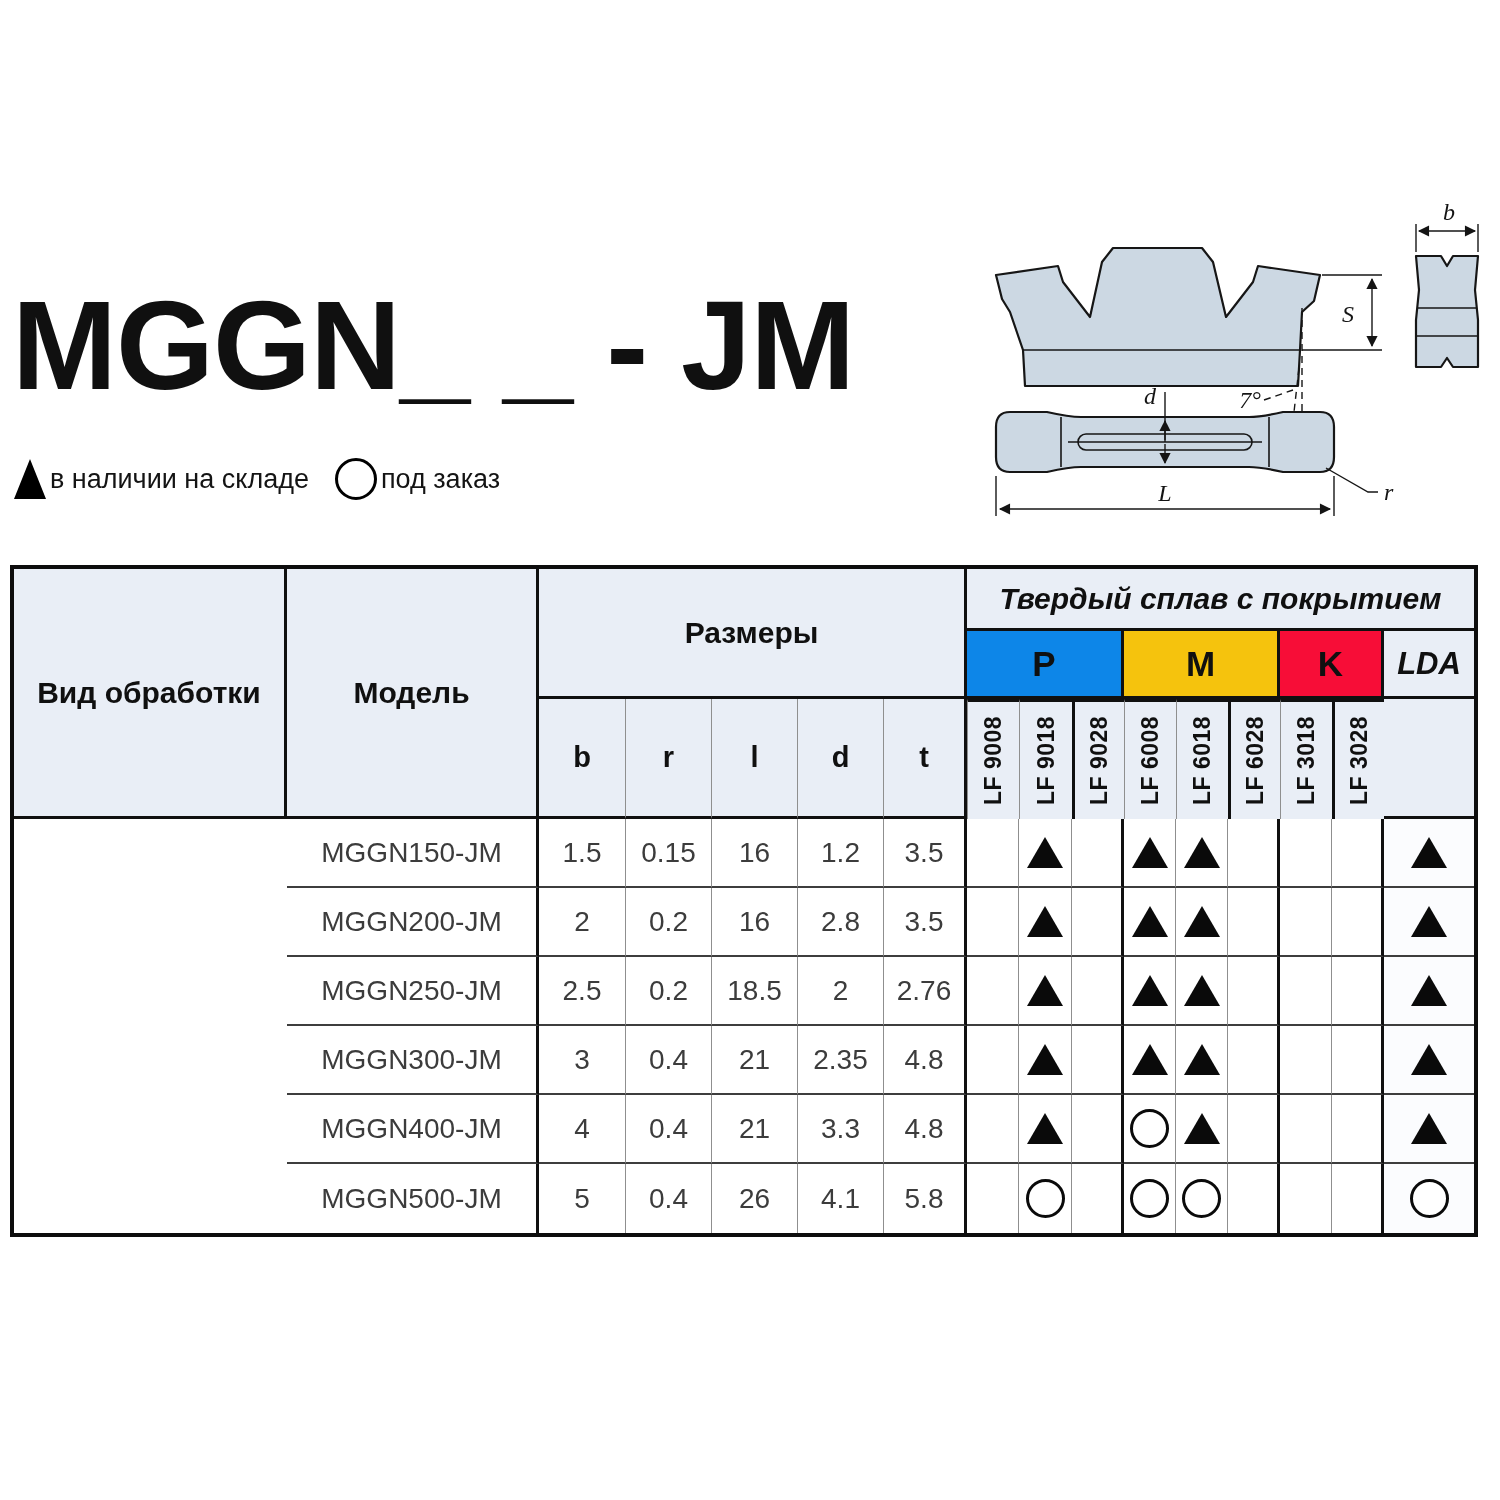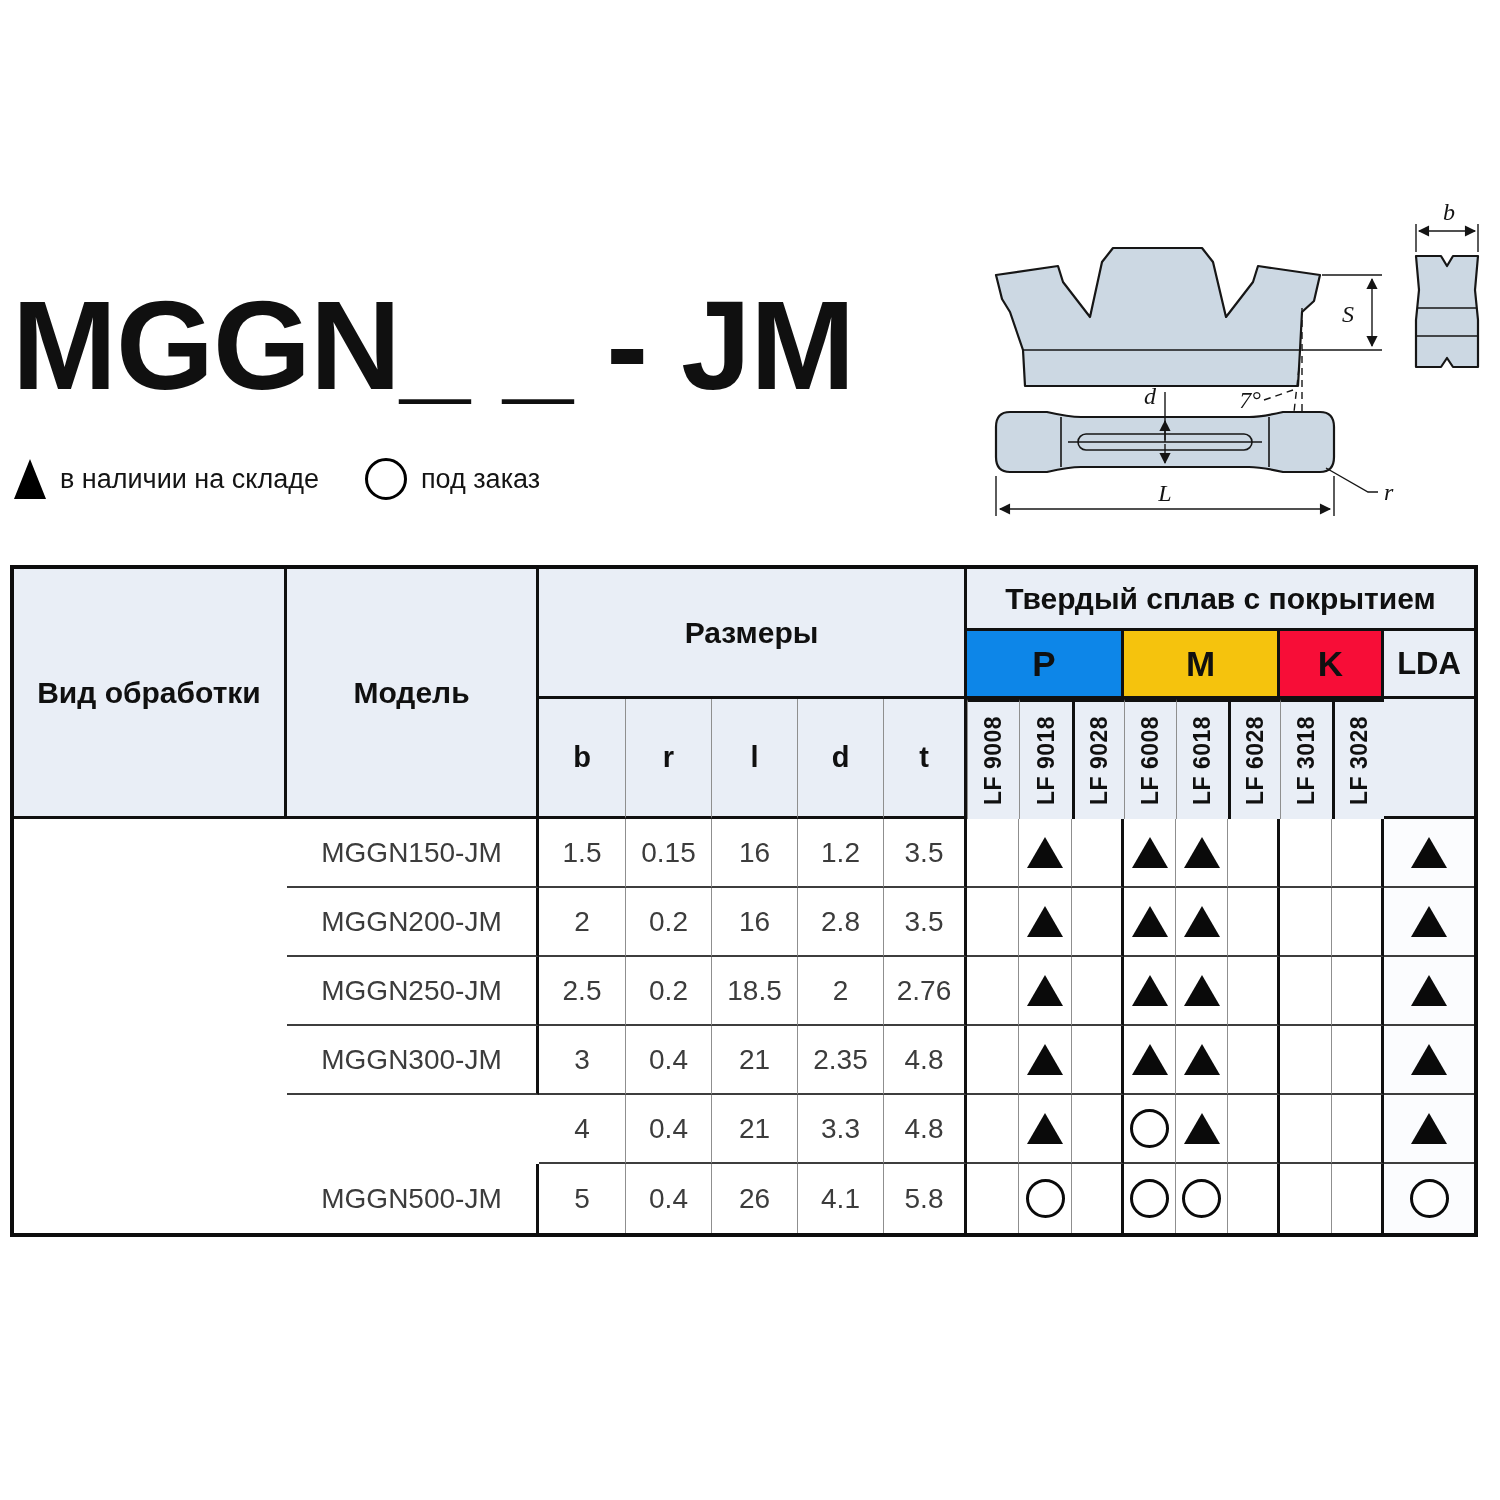--- a/index.html
+++ b/index.html
@@ -2,21 +2,21 @@
 <html style="--p: #0d86e8; --m: #f5c30d; --k: #f70d37; --header_bg: #e9eef6; --insert_fill: #ccd8e3;"><head>
 <meta charset="utf-8">
 <style>
   html,body{margin:0;padding:0;background:#fff;}
   .page{position:relative;width:1500px;height:1500px;background:#fff;overflow:hidden;
         font-family:"Liberation Sans",sans-serif;color:#101010;}
 
   
   .title{position:absolute;left:12px;top:283px;font-size:126px;font-weight:bold;
          line-height:1;letter-spacing:-1px;white-space:nowrap;}
-  .legend{position:absolute;left:14px;top:458px;display:flex;align-items:center;gap:14px;
+  .legend{position:absolute;left:14px;top:458px;display:flex;align-items:center;gap:4px;
           font-size:27px;color:#141414;}
   .legend .gap{width:18px;}
   .tri-legend{width:0;height:0;border-left:16px solid transparent;border-right:16px solid transparent;
               border-bottom:40px solid #000;}
   .circ-legend{width:36px;height:36px;border:3px solid #000;border-radius:50%;background:#fff;}
 
   
   .drawing{position:absolute;left:950px;top:200px;width:545px;height:330px;}
   .part{fill:var(--insert_fill,#ccd8e3);stroke:#161616;stroke-width:2.2;stroke-linejoin:round;}
   .inner{fill:none;stroke:#161616;stroke-width:1.6;}
@@ -27,21 +27,21 @@
   
   .tbl{position:absolute;left:10px;top:565px;display:grid;
        grid-template-columns:273px 252px 87px 86px 86px 86px 83px 52px 53px 52px 52px 52px 52px 52px 52px 90px;
        grid-template-rows:62px 68px 120px 69px 69px 69px 69px 69px 69px;
        border:4px solid #0d0d0d;background:#fff;}
   .c{position:relative;display:flex;align-items:center;justify-content:center;background:#fff;
      border-right:1.5px solid #8f8f8f;border-bottom:2px solid #3d3d3d;
      font-size:28px;color:#3c3c3c;overflow:hidden;}
   .hd{background:var(--header_bg,#e9eef6);font-weight:bold;color:#101010;font-size:30px;}
   .sv{border-right:3px solid #101010;}
-  .lr{border-right:none;}
+  .lr{border-right:none;font-style:italic;}
   .hb{border-bottom:3px solid #101010;}
   .lb{border-bottom:none;}
   .grp{font-size:35px;}
   .dimh{font-size:29px;}
   .vert{writing-mode:vertical-rl;transform:rotate(180deg);font-size:23px;letter-spacing:.5px;}
   .proc{font-weight:bold;color:#1c1c1c;white-space:pre-line;text-align:center;line-height:1.25;}
   .ldab{background:#fbfcfe;}
   .tri-mark{width:0;height:0;border-left:18px solid transparent;border-right:18px solid transparent;
             border-bottom:31px solid #0a0a0a;}
   .circ-mark{width:33px;height:33px;border:3px solid #0a0a0a;border-radius:50%;background:#fff;}
@@ -233,20 +233,21 @@
     <div class="c" style="grid-area:7/12">
         <div class="tri-mark"></div>
       </div>
     <div class="c sv" style="grid-area:7/13"></div>
     <div class="c" style="grid-area:7/14"></div>
     <div class="c sv" style="grid-area:7/15"></div>
     <div class="c lr ldab" style="grid-area:7/16">
         <div class="tri-mark"></div>
       </div>
 
+    <div class="c sv" style="grid-area:8/2">MGGN400-JM</div>
     <div class="c" style="grid-area:8/3">4</div>
     <div class="c" style="grid-area:8/4">0.4</div>
     <div class="c" style="grid-area:8/5">21</div>
     <div class="c" style="grid-area:8/6">3.3</div>
     <div class="c sv" style="grid-area:8/7">4.8</div>
     <div class="c" style="grid-area:8/8"></div>
     <div class="c" style="grid-area:8/9">
         <div class="tri-mark"></div>
       </div>
     <div class="c sv" style="grid-area:8/10"></div>

